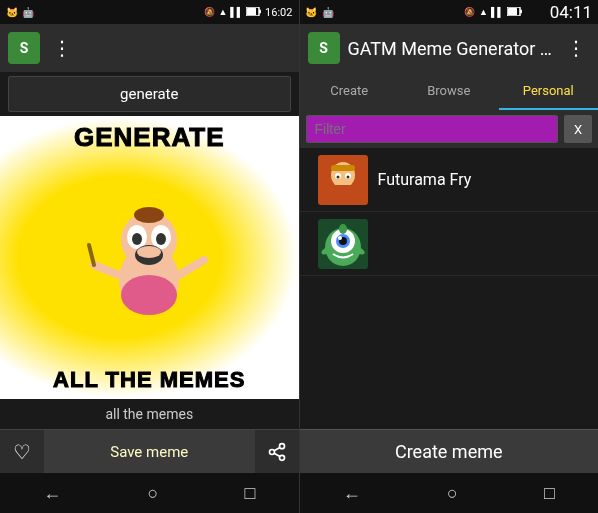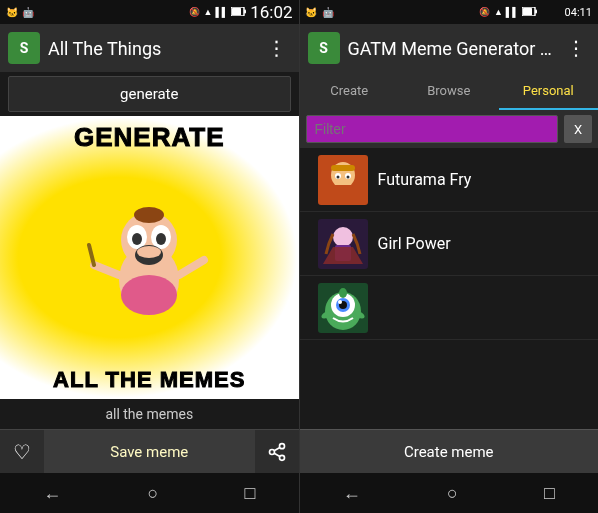--- a/index.html
+++ b/index.html
@@ -321,21 +321,21 @@
       height: 44px;
       background: #3a3a3a;
       display: flex;
       align-items: center;
       justify-content: center;
       flex-shrink: 0;
       border-top: 1px solid #555;
     }
     .create-btn-text {
       color: #fff;
-      font-size: 15px;
+      font-size: 18px;
     }
 
     
     .phone-divider {
       width: 1px;
       background: #333;
     }
   </style>
 </head>
 <body>
@@ -351,27 +351,26 @@
       <span style="font-size:9px;">🔕</span>
       <span style="font-size:9px;">▲</span>
       <span style="font-size:9px;">▌▌</span>
       <span>
         <svg width="16" height="9" viewBox="0 0 16 9">
             <rect x="0" y="0" width="13" height="9" rx="1" fill="none" stroke="#fff" stroke-width="1.5"></rect>
             <rect x="13" y="2.5" width="2" height="4" rx="1" fill="#fff"></rect>
             <rect x="1" y="1" width="9" height="7" rx="0.5" fill="#fff"></rect>
           </svg>
       </span>
-      <span style="font-size:17px;color:#fff;">16:02</span>
+      <span style="font-size:11px;color:#fff;">16:02</span>
     </div>
   </div>
 
   <div class="app-bar">
     <div class="app-bar-icon">S</div>
-    <span class="app-bar-title">All The Things</span>
     <span class="app-bar-menu">⋮</span>
   </div>
 
   <div class="content">
 
     <div class="generate-bar">generate</div>
 
     <div class="meme-area">
       <div class="meme-image">
         <div class="yellow-burst"></div>
@@ -448,21 +447,21 @@
       <span style="font-size:9px;">🔕</span>
       <span style="font-size:9px;">▲</span>
       <span style="font-size:9px;">▌▌</span>
       <span>
         <svg width="16" height="9" viewBox="0 0 16 9">
             <rect x="0" y="0" width="13" height="9" rx="1" fill="none" stroke="#fff" stroke-width="1.5"></rect>
             <rect x="13" y="2.5" width="2" height="4" rx="1" fill="#fff"></rect>
             <rect x="1" y="1" width="9" height="7" rx="0.5" fill="#fff"></rect>
           </svg>
       </span>
-      <span style="font-size:11px;color:#fff;padding-left:24px;">04:11</span>
+      <span style="font-size:17px;color:#fff;padding-left:24px;">04:11</span>
     </div>
   </div>
 
   <div class="app-bar">
     <div class="app-bar-icon">S</div>
     <span class="app-bar-title">GATM Meme Generator (Alph…</span>
     <span class="app-bar-menu">⋮</span>
   </div>
 
   <div class="tab-bar">
@@ -496,36 +495,20 @@
 
           <ellipse cx="20" cy="21" rx="3" ry="3" fill="white"></ellipse>
           <ellipse cx="30" cy="21" rx="3" ry="3" fill="white"></ellipse>
           <ellipse cx="20" cy="22" rx="1.5" ry="1.5" fill="#333"></ellipse>
           <ellipse cx="30" cy="22" rx="1.5" ry="1.5" fill="#333"></ellipse>
         </svg>
       </div>
       <span class="meme-name">Futurama Fry</span>
     </div>
 
-    <div class="meme-item">
-      <div class="meme-thumb">
-        <svg width="50" height="50" viewBox="0 0 50 50">
-          <rect width="50" height="50" fill="#2a1a3a"></rect>
-
-          <ellipse cx="25" cy="18" rx="10" ry="10" fill="#f0c0e0"></ellipse>
-          <rect x="17" y="26" width="16" height="16" fill="#6a2a8a" rx="2"></rect>
-
-          <path d="M15 28 L5 45 L45 45 L35 28" fill="#8a2a2a" opacity="0.8"></path>
-
-          <path d="M15 15 Q10 25 8 35" stroke="#8B4513" stroke-width="3" fill="none"></path>
-          <path d="M35 15 Q40 25 42 35" stroke="#8B4513" stroke-width="3" fill="none"></path>
-        </svg>
-      </div>
-      <span class="meme-name">Girl Power</span>
-    </div>
 
     <div class="meme-item">
       <div class="meme-thumb">
         <svg width="50" height="50" viewBox="0 0 50 50">
           <rect width="50" height="50" fill="#1a4a2a"></rect>
 
           <ellipse cx="25" cy="28" rx="18" ry="19" fill="#4aaa5a"></ellipse>
 
           <ellipse cx="25" cy="22" rx="12" ry="12" fill="white"></ellipse>
           <ellipse cx="25" cy="22" rx="7" ry="7" fill="#4a8aff"></ellipse>

